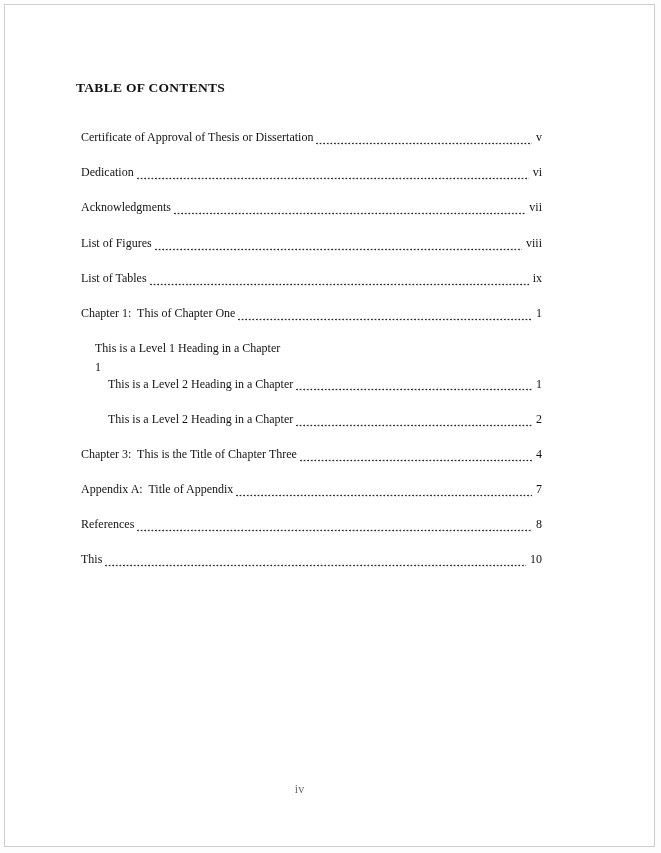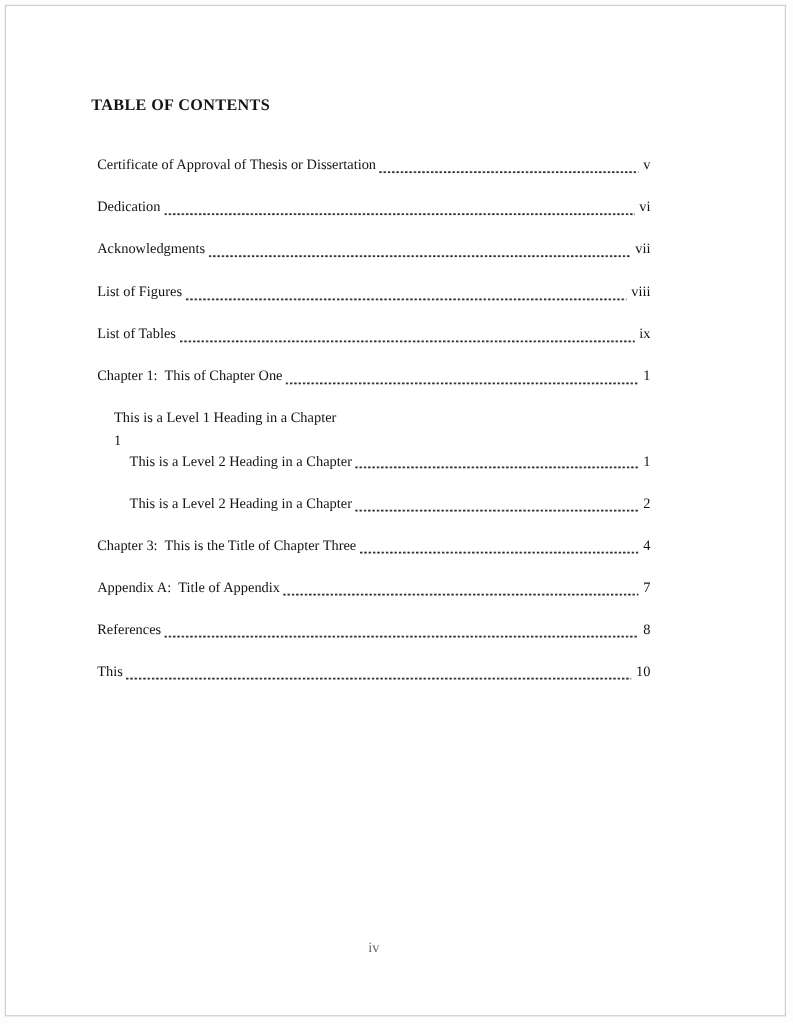--- a/index.html
+++ b/index.html
@@ -58,21 +58,21 @@
     margin: 0 4px 2px 3px;
     background-image: radial-gradient(circle at 1px 1.5px, #2b2b2b 0.8px, rgba(0,0,0,0) 1.15px);
     background-size: 3.6px 3px;
     background-repeat: repeat-x;
     background-position: left bottom;
   }
   .toc-page { white-space: pre; }
   .page-footer {
     position: absolute;
     top: 777px;
-    left: 76px;
+    left: 64px;
     width: 461px;
     text-align: center;
     font-size: 12px;
     color: #6b6b6b;
   }
 </style>
 </head>
 <body>
 
 <div class="page">

